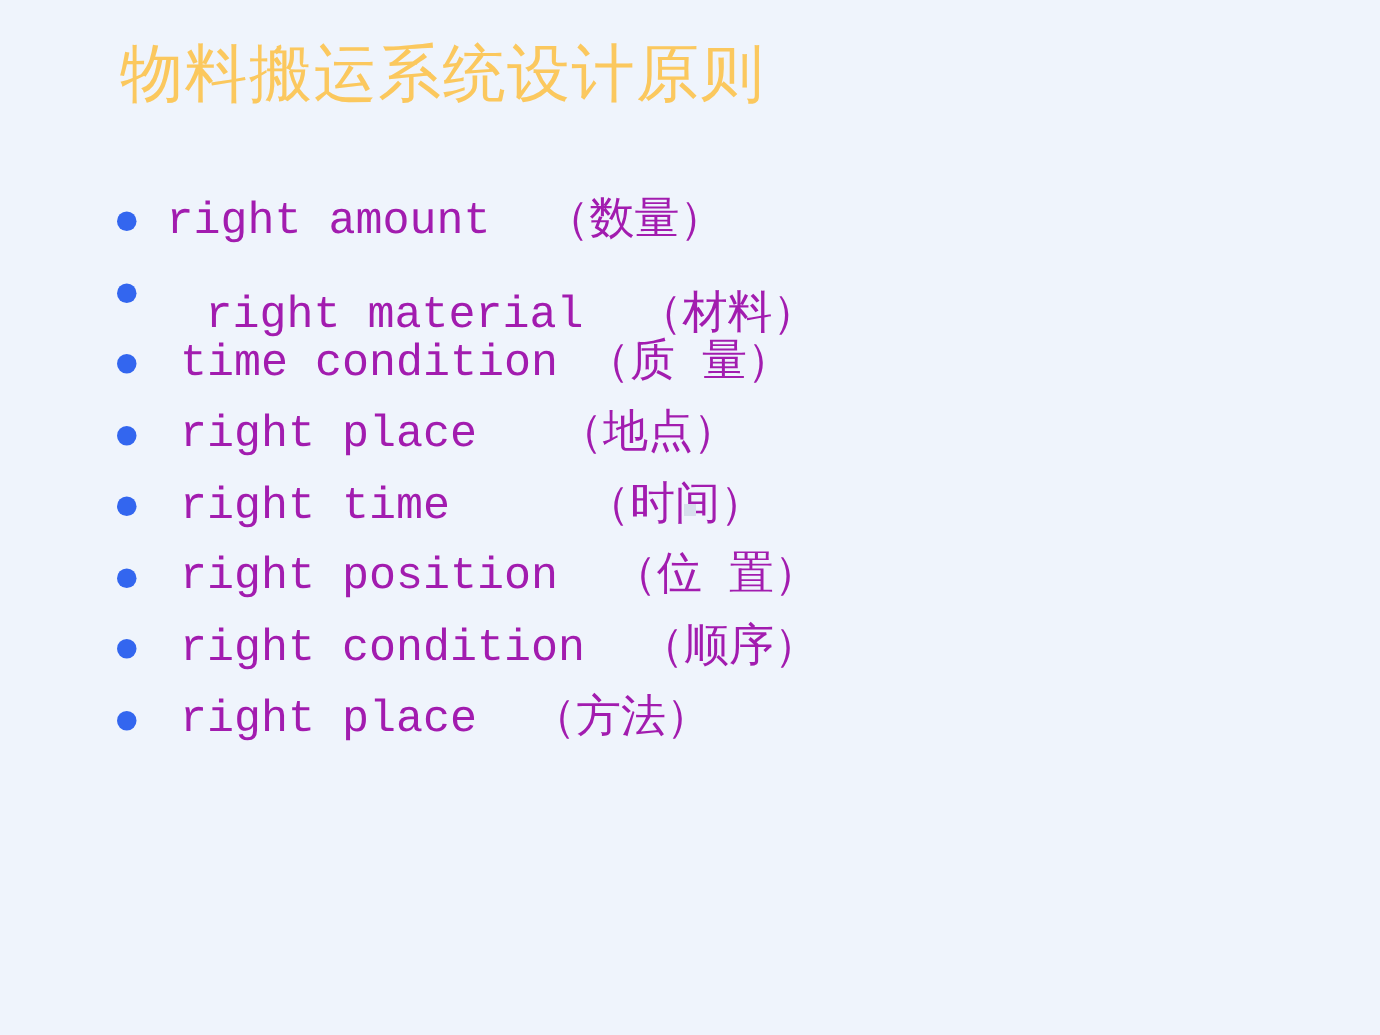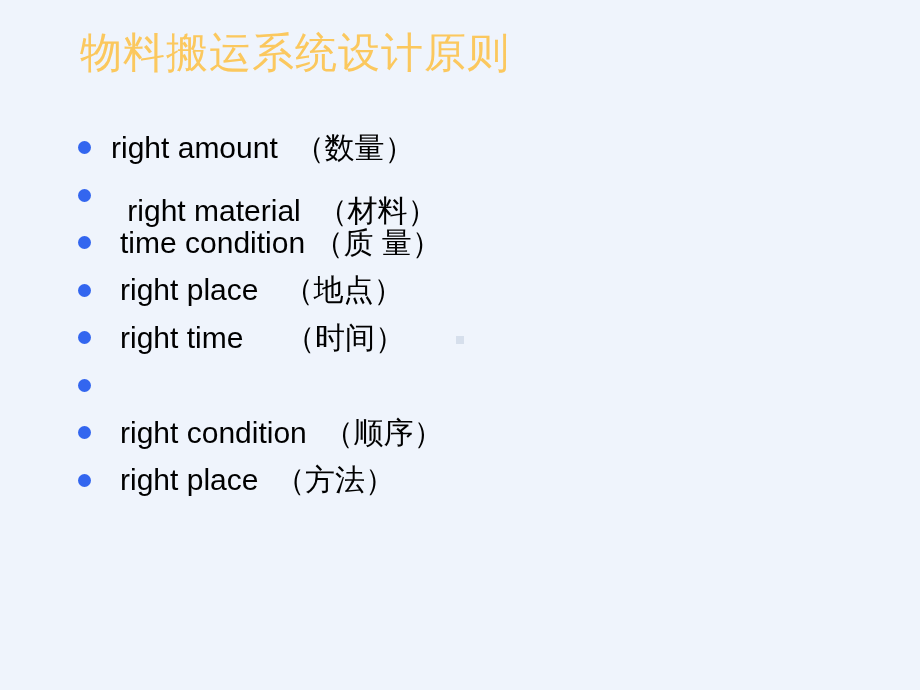--- a/index.html
+++ b/index.html
@@ -19,21 +19,21 @@
     position: relative;
     width: 920px;
     height: 690px;
     background: #eff4fc;
   }
 
   .slide-title {
     position: absolute;
     left: 80px;
     top: 28px;
-    font-family: Liberation Sans, sans-serif;
+    font-family: Liberation Mono, monospace;
     font-size: 42px;
     line-height: 1.18;
     color: #fbc85e;
     letter-spacing: 1px;
     white-space: nowrap;
   }
 
   .bullet-list {
     position: absolute;
     left: 78px;
@@ -56,22 +56,22 @@
     height: 13px;
     border-radius: 50%;
     background: #3366ef;
     flex: 0 0 auto;
     margin-right: 0px;
     display: inline-block;
   }
 
   .bullet-text {
     display: inline-block;
-    color: #000000;
-    font-family: Liberation Sans, sans-serif;
+    color: #a21caf;
+    font-family: Liberation Mono, monospace;
     font-size: 30px;
     line-height: 1;
     padding-left: 20px;
     white-space: pre;
     text-align: right;
   }
 
   
   .bullet-item.indent-0 .bullet-text { padding-left: 20px; }
   .bullet-item.indent-1 .bullet-text { padding-left: 29px; }
@@ -115,20 +115,21 @@
       <span class="bullet-text">right place   （地点）</span>
     </li>
 
     <li class="bullet-item indent-1">
       <span class="bullet-dot"></span>
       <span class="bullet-text">right time     （时间）</span>
     </li>
 
     <li class="bullet-item indent-1">
       <span class="bullet-dot"></span>
+      <span class="bullet-text">right position  （位 置）</span>
     </li>
 
     <li class="bullet-item indent-1">
       <span class="bullet-dot"></span>
       <span class="bullet-text">right condition  （顺序）</span>
     </li>
 
 
     <li class="bullet-item indent-1">
       <span class="bullet-dot"></span>

